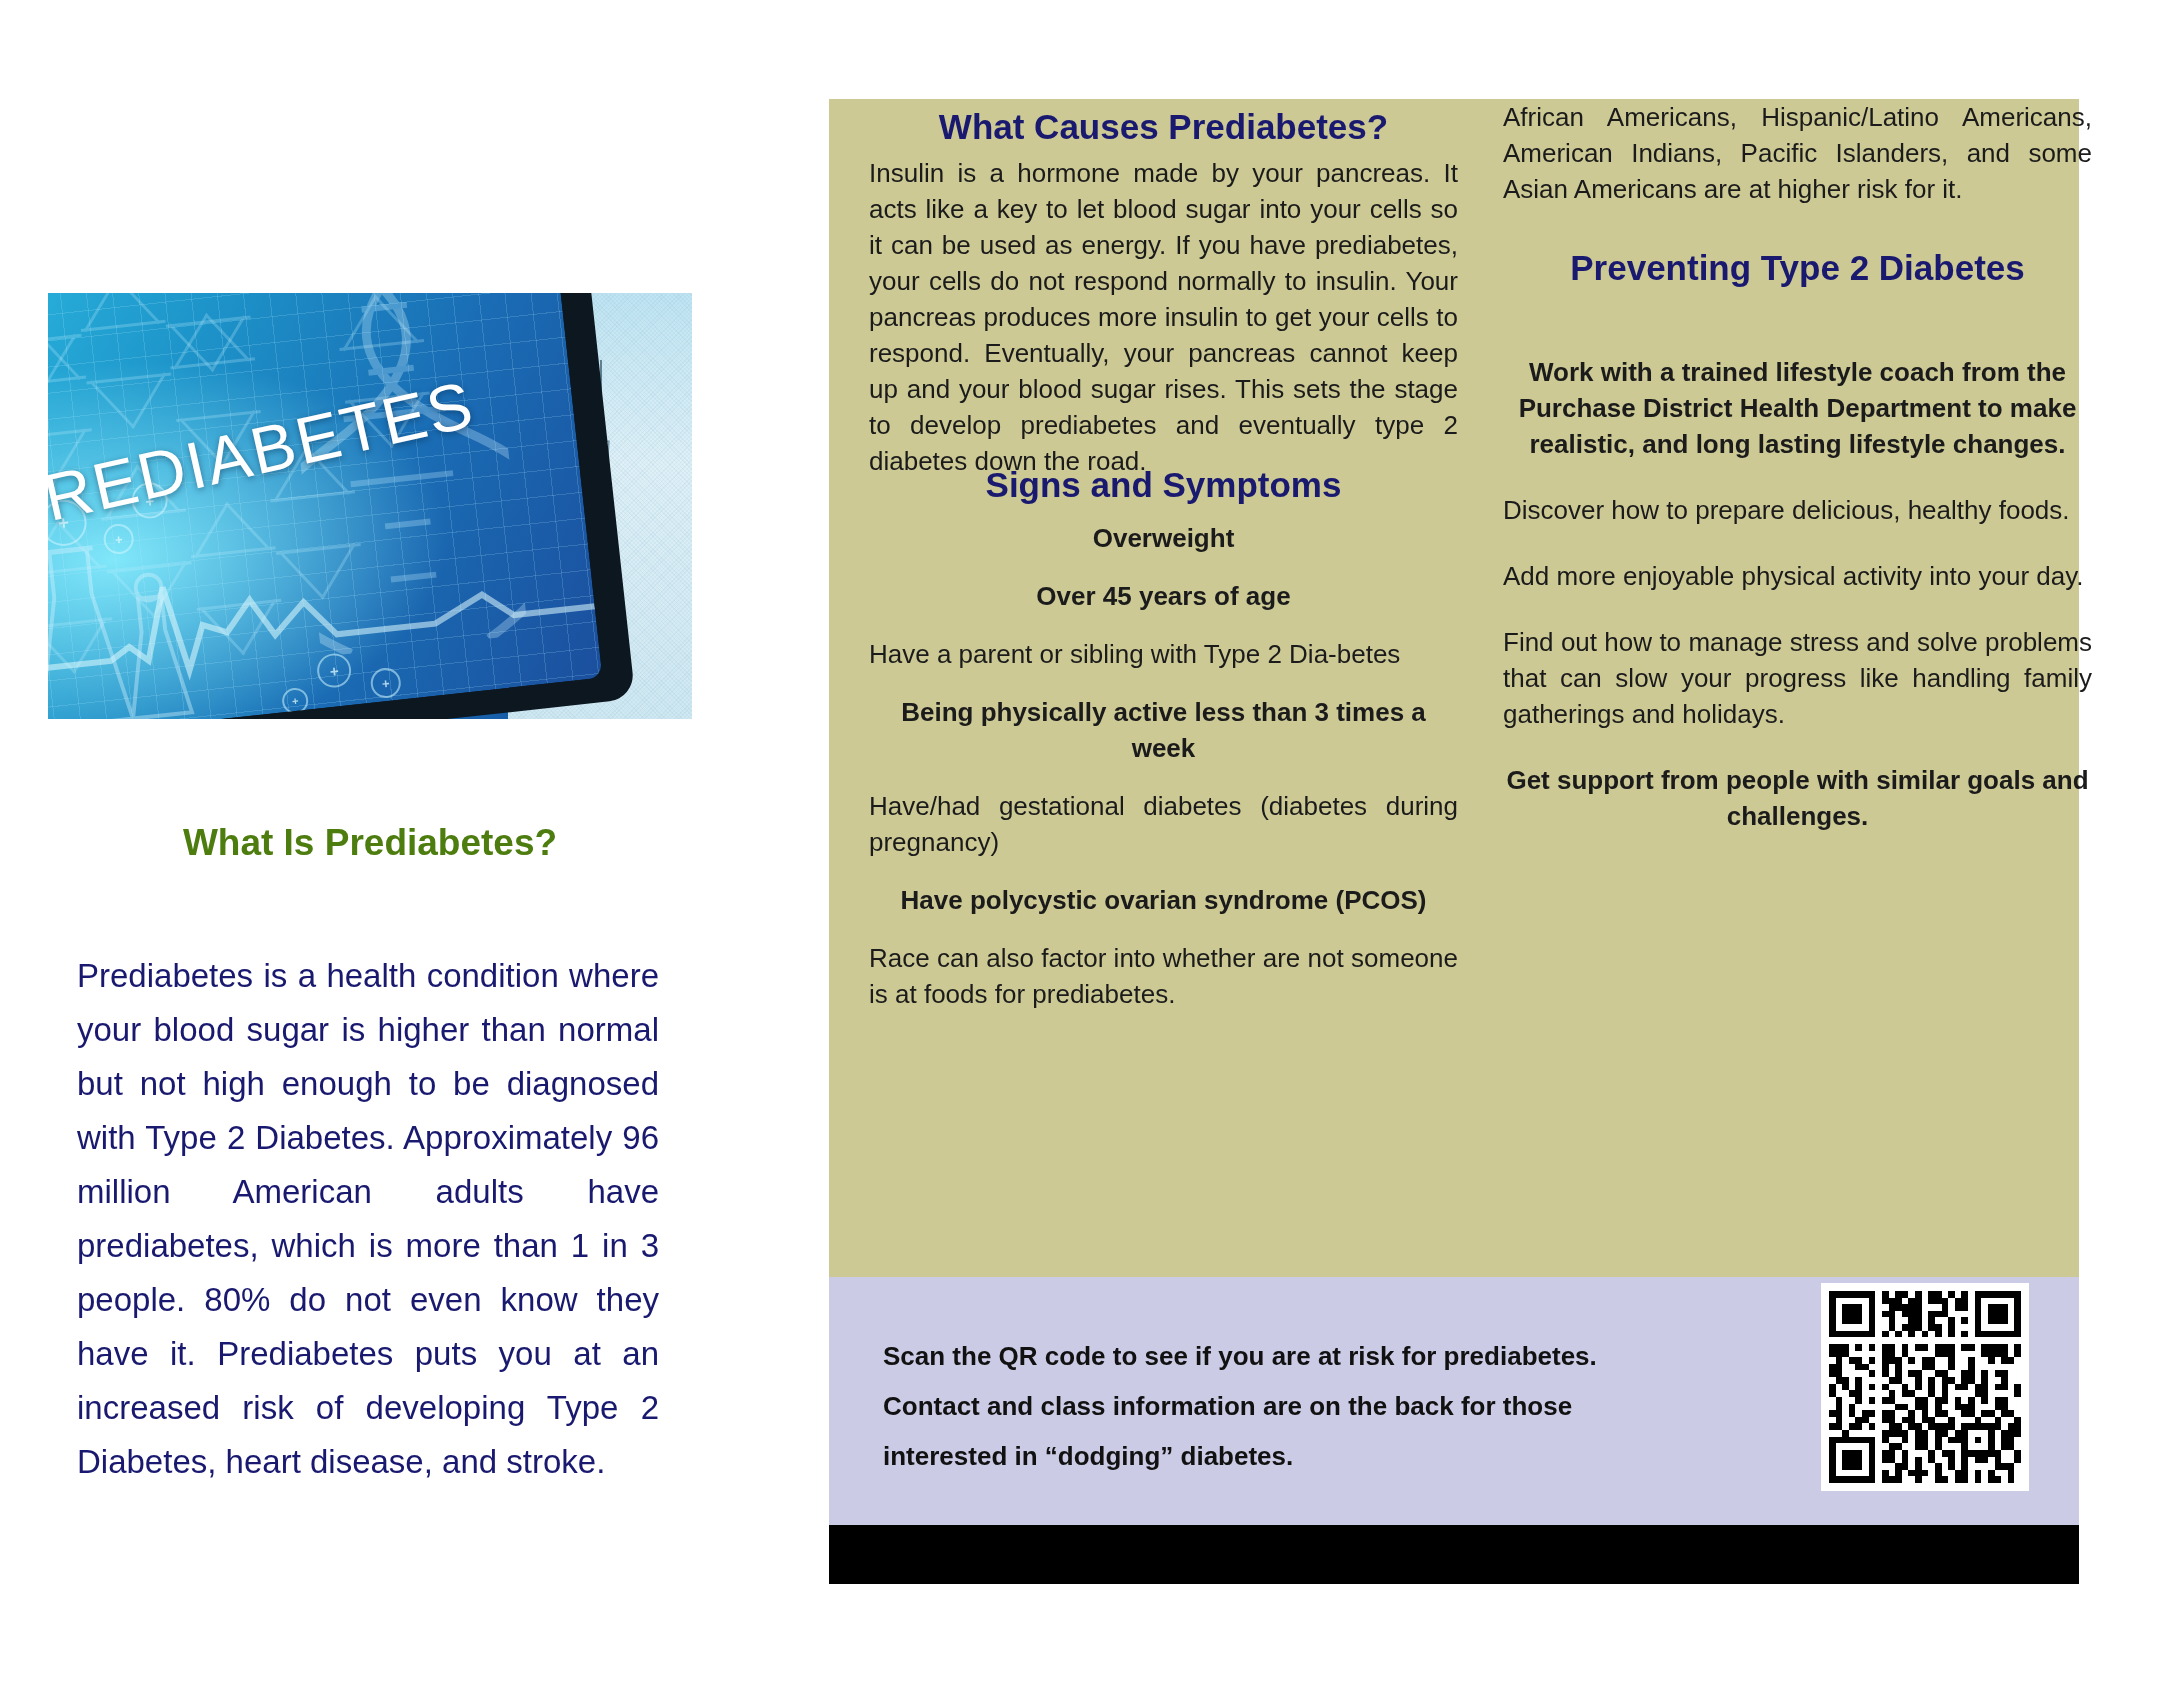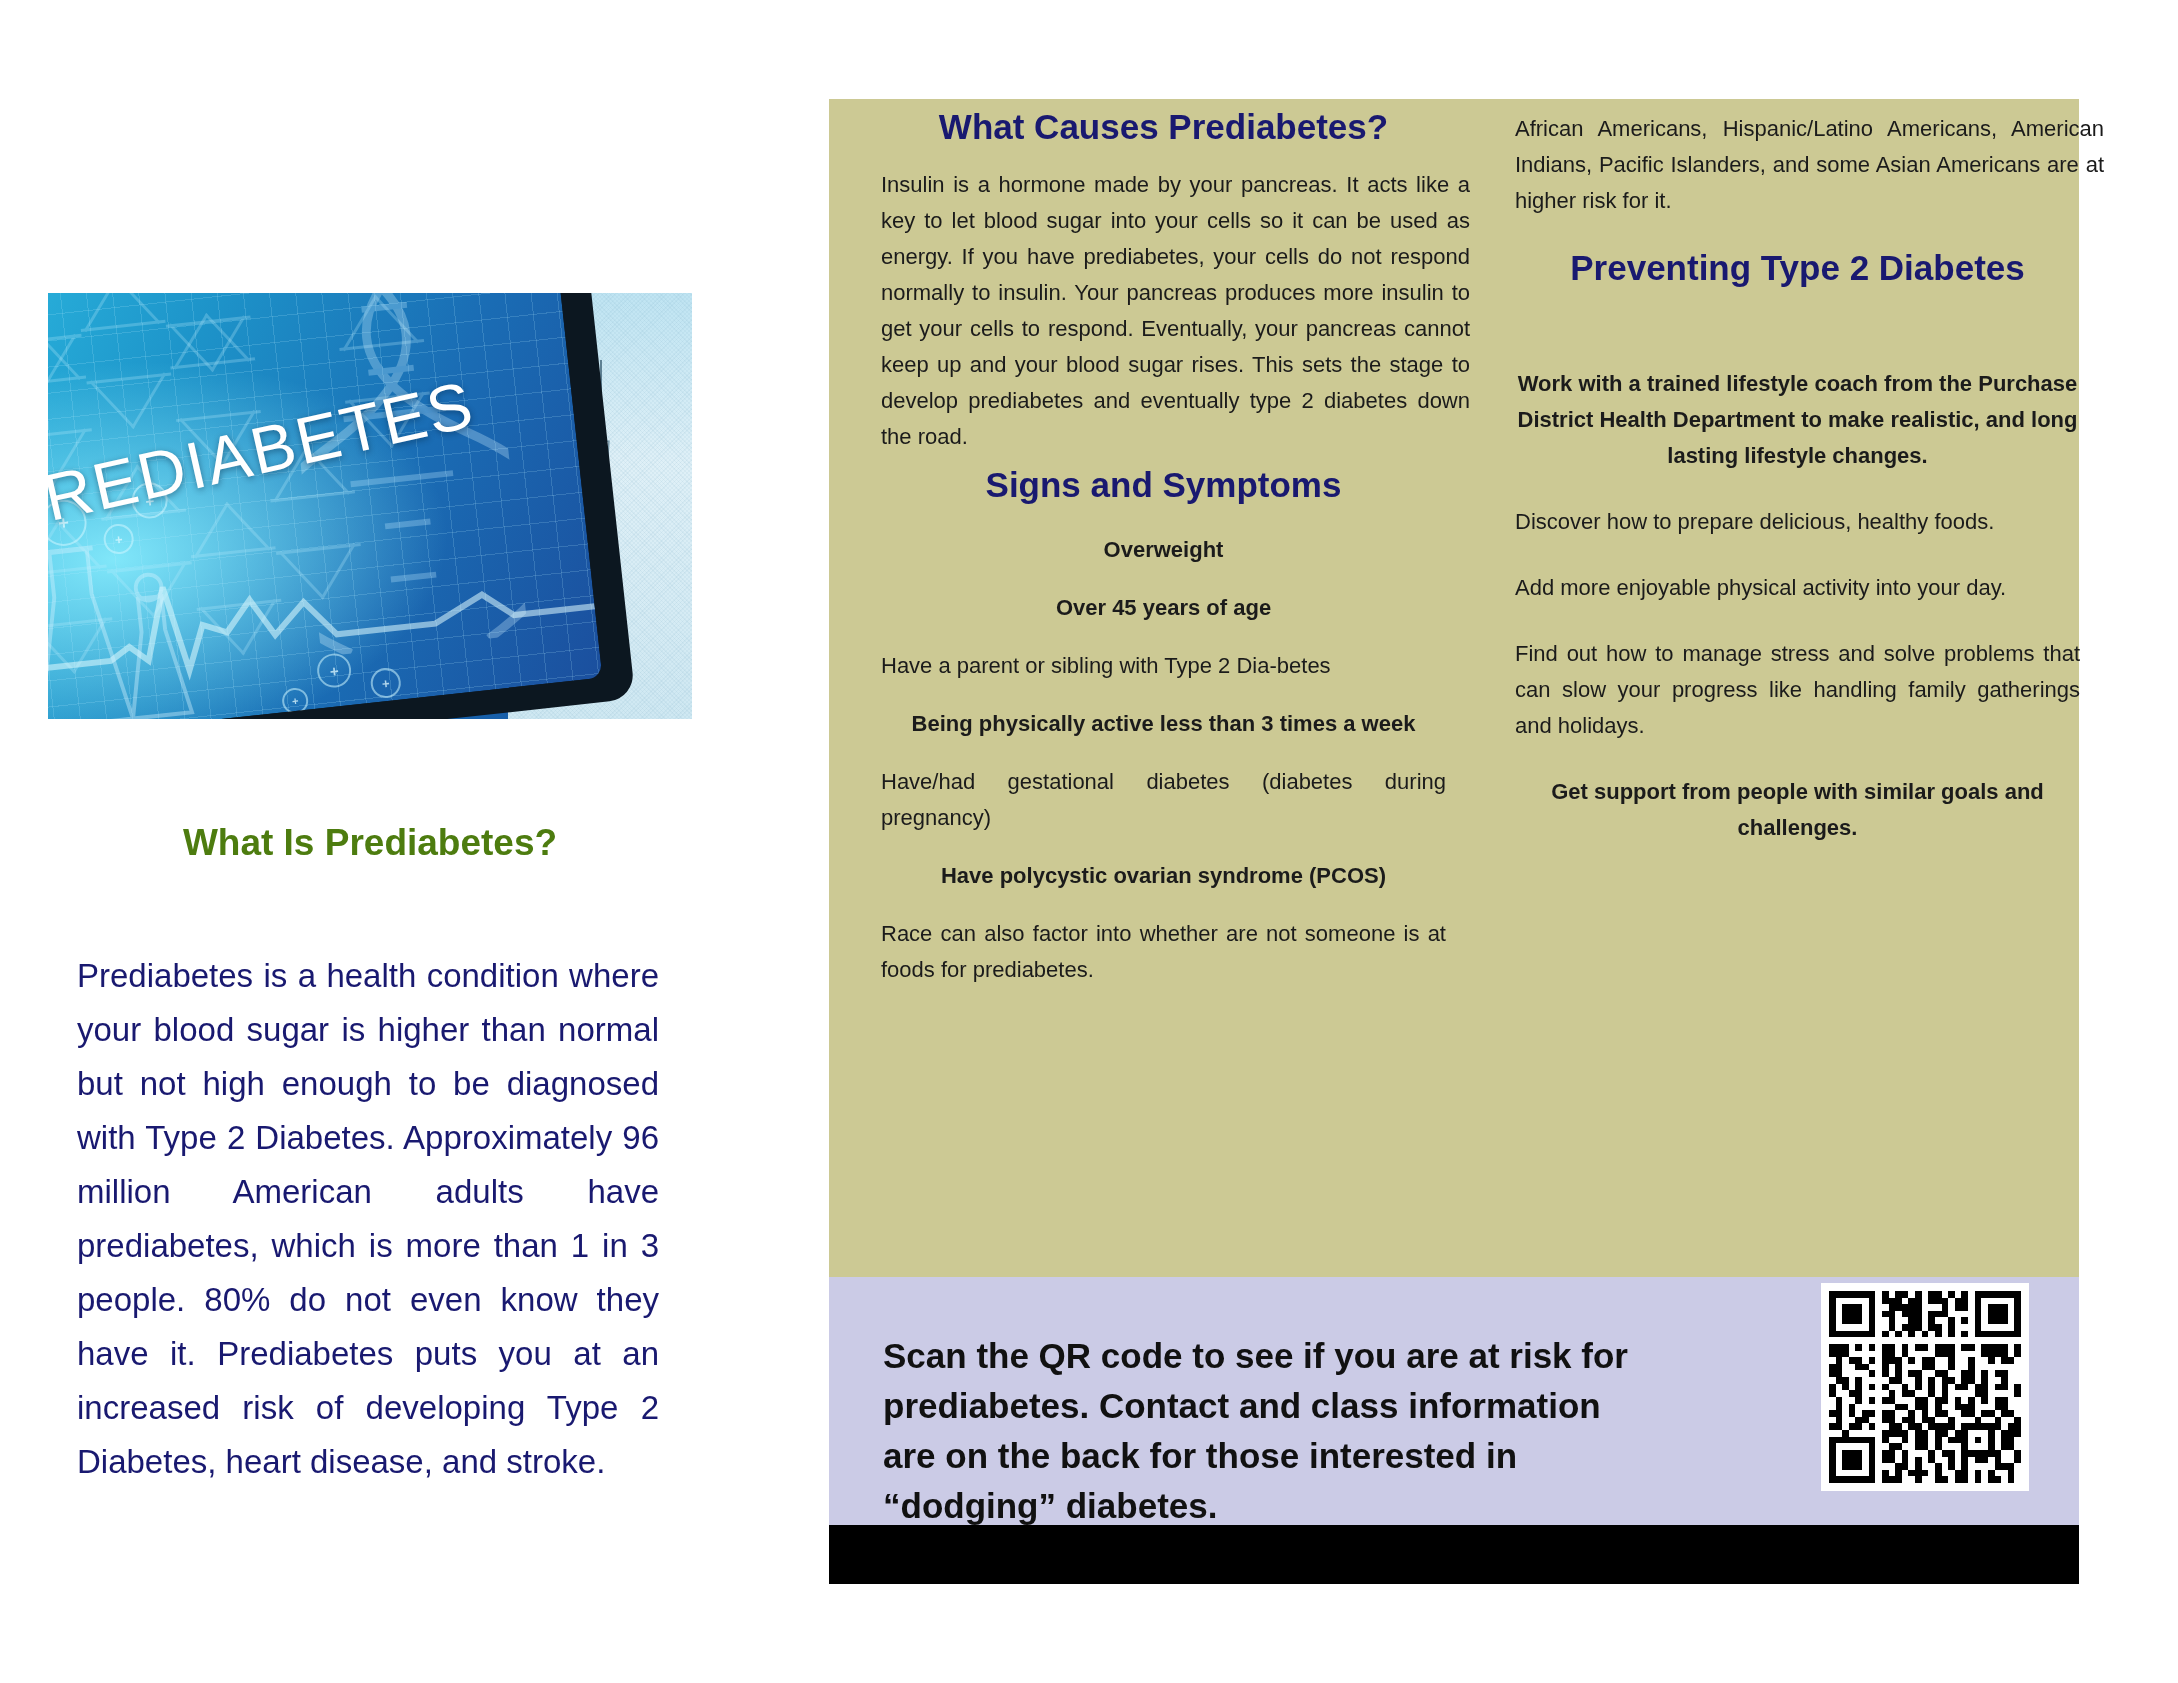--- a/index.html
+++ b/index.html
@@ -200,24 +200,24 @@
   .section-title {
     color: #191970;
     font-size: 35px;
     font-weight: bold;
     text-align: center;
     font-family: "Liberation Sans", sans-serif;
     margin: 0;
   }
   .body-text {
     color: #1b1b1b;
-    font-size: 22px;
+    font-size: 26px;
     line-height: 36px;
     font-family: "Liberation Sans", sans-serif;
-    margin: 12px;
+    margin: 0;
   }
   .justified { text-align: justify; }
   .left-aligned { text-align: center; font-weight: bold; }
 
   #causes-title { position: absolute; left: 0; top: 8px; width: 589px; }
   #causes-body  { position: absolute; left: 0; top: 56px; width: 589px; }
   #signs-title  { position: absolute; left: 0; top: 366px; width: 589px; }
   #signs-list   { position: absolute; left: 0; top: 421px; width: 589px; }
   .sign-item { margin-bottom: 22px; }
 
@@ -225,21 +225,21 @@
   #prevent-title { position: absolute; left: 0; top: 144px; width: 589px; line-height: 50px; }
   #prevent-list  { position: absolute; left: 0; top: 255px; width: 589px; }
   .prevent-item { margin-bottom: 30px; }
 
   #qr-text {
     position: absolute;
     left: 54px;
     top: 1232px;
     width: 772px;
     color: #111111;
-    font-size: 35px;
+    font-size: 26px;
     font-weight: bold;
     line-height: 50px;
     font-family: "Liberation Sans", sans-serif;
   }
   #qr-code {
     position: absolute;
     left: 992px;
     top: 1184px;
     width: 208px;
     height: 208px;

